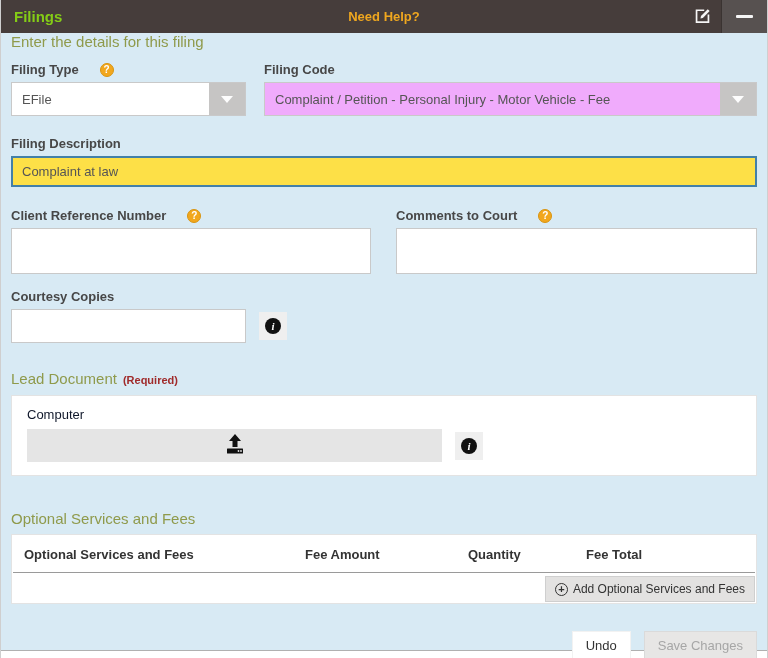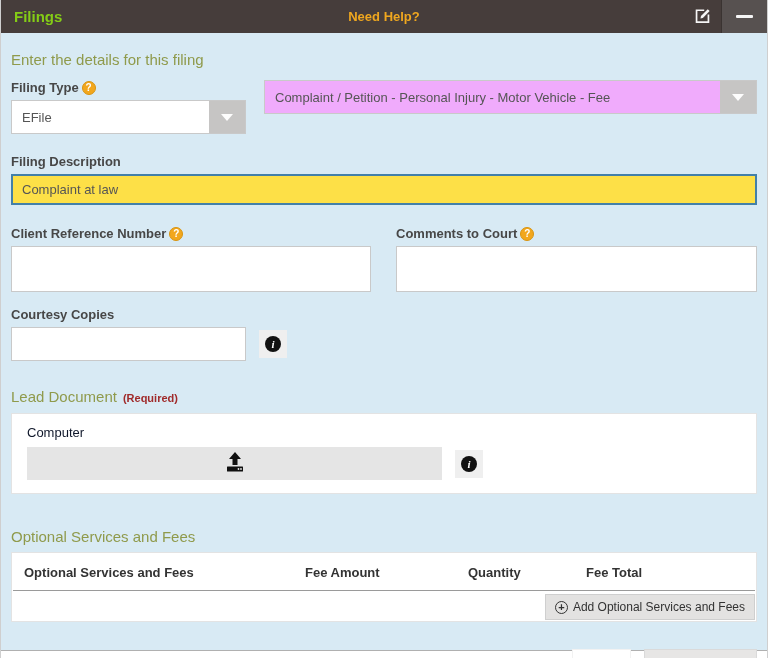--- a/index.html
+++ b/index.html
@@ -12,26 +12,26 @@
   .help-link { position:absolute; left:0; right:0; text-align:center; color:#efa71f; font-size:13px; font-weight:bold; pointer-events:none; }
   .help-link span { pointer-events:auto; cursor:pointer; }
   .titlebar-controls { margin-left:auto; display:flex; align-items:stretch; height:100%; position:relative; z-index:2; }
   .edit-btn { width:38px; display:flex; align-items:center; justify-content:center; cursor:pointer; }
   .minimize-btn { width:46px; background:#575150; border-left:1px solid #3a3331; display:flex; align-items:center; justify-content:center; cursor:pointer; }
   .minimize-bar { width:17px; height:3px; background:#f5f5f5; border-radius:1px; }
 
   
   .content { height:617px; background:#d8eaf4; padding:0 10px; }
   .section-heading { color:#8f9a4b; font-size:15px; font-weight:normal; }
-  .h-details { padding-top:18px; }
+  .h-details { }
   .h-lead { padding-top:27px; }
   .h-optional { padding-top:34px; }
   .required-note { color:#a02b2b; font-size:11px; font-weight:bold; margin-left:6px; }
 
-  .field-label { font-size:13px; font-weight:bold; color:#474747; margin-bottom:5px; display:flex; align-items:center; gap:3px; }
+  .field-label { font-size:13px; font-weight:bold; color:#474747; margin-bottom:5px; display:flex; align-items:center; gap:21px; }
   .help-icon { width:14px; height:14px; background:#f2a71d; border:1px solid #d89410; color:#fff; border-radius:50%; font-size:10px; font-weight:bold; display:inline-flex; align-items:center; justify-content:center; cursor:pointer; }
 
   .row { display:flex; }
   .row-type-code { margin-top:12px; }
   .col-type { width:235px; margin-right:18px; }
   .col-code { flex:1; }
 
   .combobox { height:34px; border:1px solid #c9c9c9; background:#fff; display:flex; align-items:stretch; cursor:pointer; }
   .combobox.highlight { background:#f0abfc; }
   .combo-value { flex:1; font-size:13px; color:#555; display:flex; align-items:center; padding-left:10px; overflow:hidden; white-space:nowrap; }
@@ -113,20 +113,23 @@
           <span class="help-icon">?</span>
         </div>
         <div class="combobox">
           <div class="combo-value">EFile</div>
           <div class="combo-arrow">
               <i></i>
             </div>
         </div>
       </div>
       <div class="col-code">
+        <div class="field-label">
+          <span>Filing Code</span>
+        </div>
         <div class="combobox highlight">
           <div class="combo-value">Complaint / Petition - Personal Injury - Motor Vehicle - Fee</div>
           <div class="combo-arrow">
               <i></i>
             </div>
         </div>
       </div>
     </div>
 
     <div class="field-desc">

